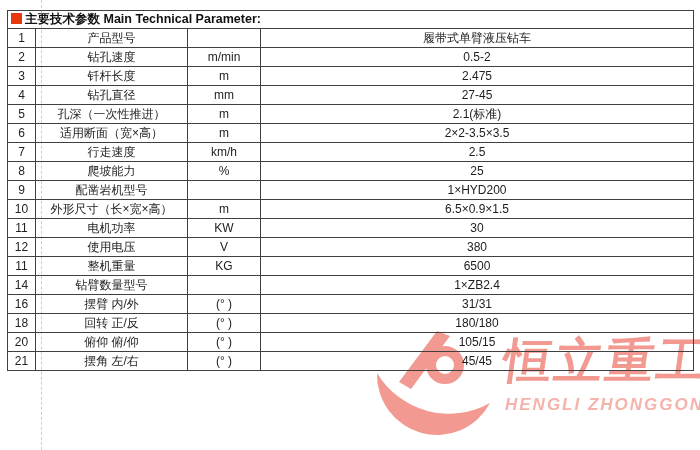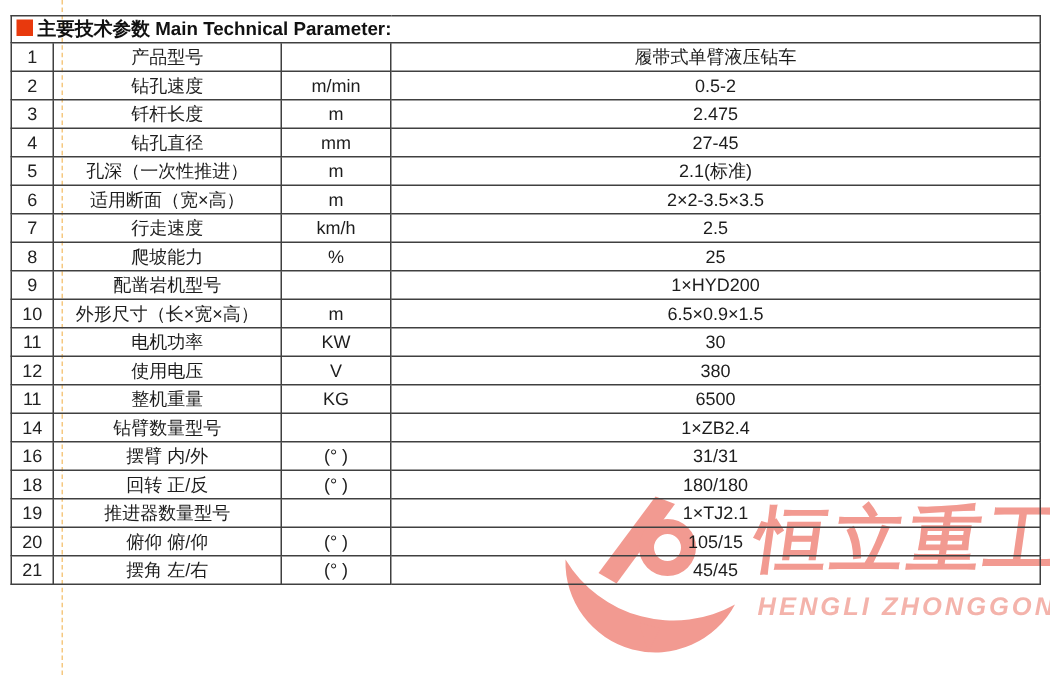--- a/index.html
+++ b/index.html
@@ -229,26 +229,20 @@
           <td class="col-unit">(° )</td>
           <td class="col-value">31/31</td>
         </tr>
         <tr>
           <td class="col-no">18</td>
           <td class="col-name">回转 正/反</td>
           <td class="col-unit">(° )</td>
           <td class="col-value">180/180</td>
         </tr>
         <tr>
-          <td class="col-no">19</td>
-          <td class="col-name">推进器数量型号</td>
-          <td class="col-unit"></td>
-          <td class="col-value">1×TJ2.1</td>
-        </tr>
-        <tr>
           <td class="col-no">20</td>
           <td class="col-name">俯仰 俯/仰</td>
           <td class="col-unit">(° )</td>
           <td class="col-value">105/15</td>
         </tr>
         <tr>
           <td class="col-no">21</td>
           <td class="col-name">摆角 左/右</td>
           <td class="col-unit">(° )</td>
           <td class="col-value">45/45</td>

